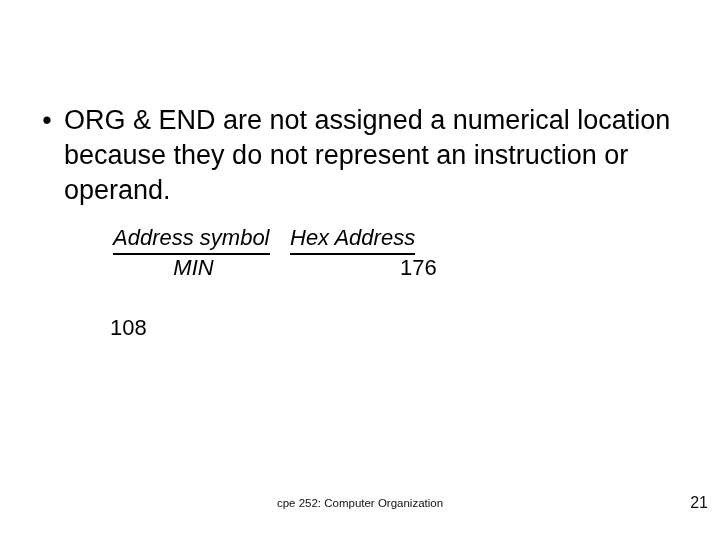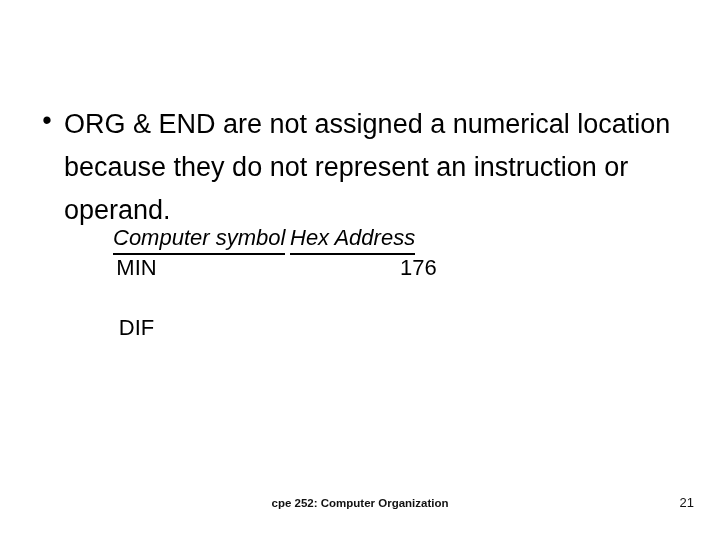--- a/index.html
+++ b/index.html
@@ -39,44 +39,45 @@
     width: 34px;
     flex: 0 0 34px;
     font-size: 27px;
     line-height: 35px;
     text-align: center;
     color: #000000;
   }
   .bullet-text {
     flex: 1 1 auto;
     font-size: 27px;
-    line-height: 43px;
+    line-height: 35px;
     color: #000000;
     letter-spacing: 0px;
   }
 
   
   .table-wrap {
     position: absolute;
     left: 0px;
     top: 224px;
     width: 720px;
   }
   .trow {
     display: flex;
     height: 30px;
     align-items: flex-start;
   }
   .col-sym {
     width: 290px;
     flex: 0 0 290px;
-    padding-left: 48px;
+    padding-left: 105px;
     box-sizing: border-box;
     font-size: 22px;
     line-height: 28px;
+    font-style: italic;
   }
   .col-hex {
     flex: 0 0 auto;
     font-size: 22px;
     line-height: 28px;
     text-align: center;
   }
   .hdr-row .col-sym,
   .hdr-row .col-hex {
     font-style: italic;
@@ -107,64 +108,61 @@
   
   .footer-title {
     position: absolute;
     left: 0;
     top: 496px;
     width: 720px;
     text-align: center;
     font-size: 11.5px;
     line-height: 14px;
     color: #111111;
-    font-weight: bold;
   }
   .footer-page {
     position: absolute;
-    right: 26px;
+    right: 12px;
     top: 496px;
-    font-size: 13px;
+    font-size: 16px;
     line-height: 14px;
     color: #111111;
   }
 </style>
 </head>
 <body>
 
 <div class="slide">
 
   <div class="bullet-block">
     <div class="bullet-row">
       <span class="bullet-marker">•</span>
       <span class="bullet-text">ORG &amp; END are not assigned a numerical location because they do not represent an instruction or operand.</span>
     </div>
   </div>
 
   <div class="table-wrap">
 
     <div class="trow hdr-row">
-      <div class="col-sym"><span class="hdr-sym-pad"><span class="hdr-underline">Computer symbol</span></span></div>
+      <div class="col-sym"><span class="hdr-sym-pad"><span class="hdr-underline">Address symbol</span></span></div>
       <div class="col-hex"><span class="hdr-underline">Hex Address</span></div>
     </div>
 
     <div class="trow">
       <div class="col-sym">
           <span class="sym-center">MIN</span>
         </div>
       <div class="col-hex"><span class="hex-pad">176</span></div>
     </div>
 
     <div class="trow">
     </div>
 
     <div class="trow">
-      <div class="col-sym">
-          <span class="sym-center">DIF</span>
-        </div>
+      <div class="col-hex"><span class="hex-pad">108</span></div>
     </div>
 
   </div>
 
   <div class="footer-title">cpe 252: Computer Organization</div>
   <div class="footer-page">21</div>
 
 </div>
 
 </body></html>

